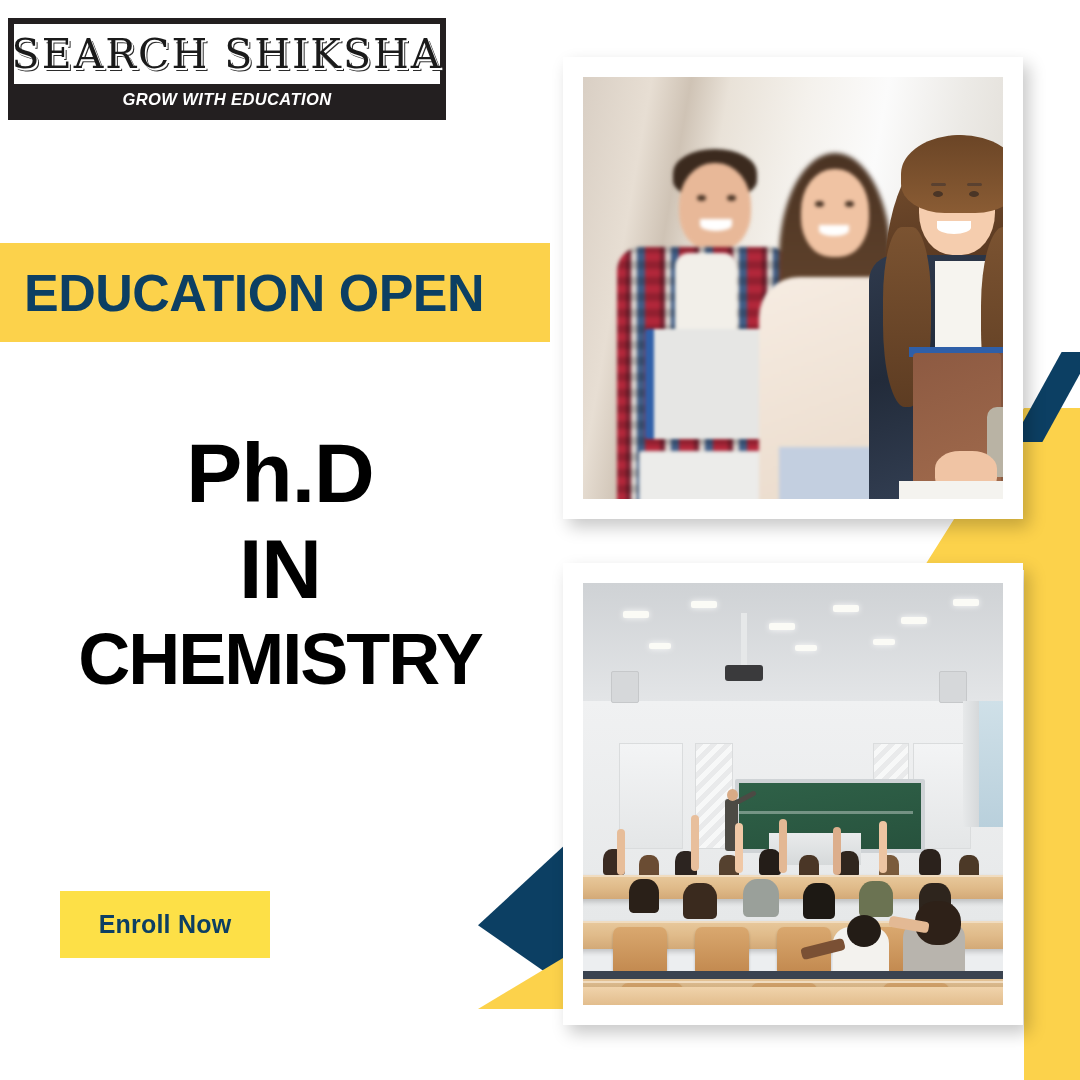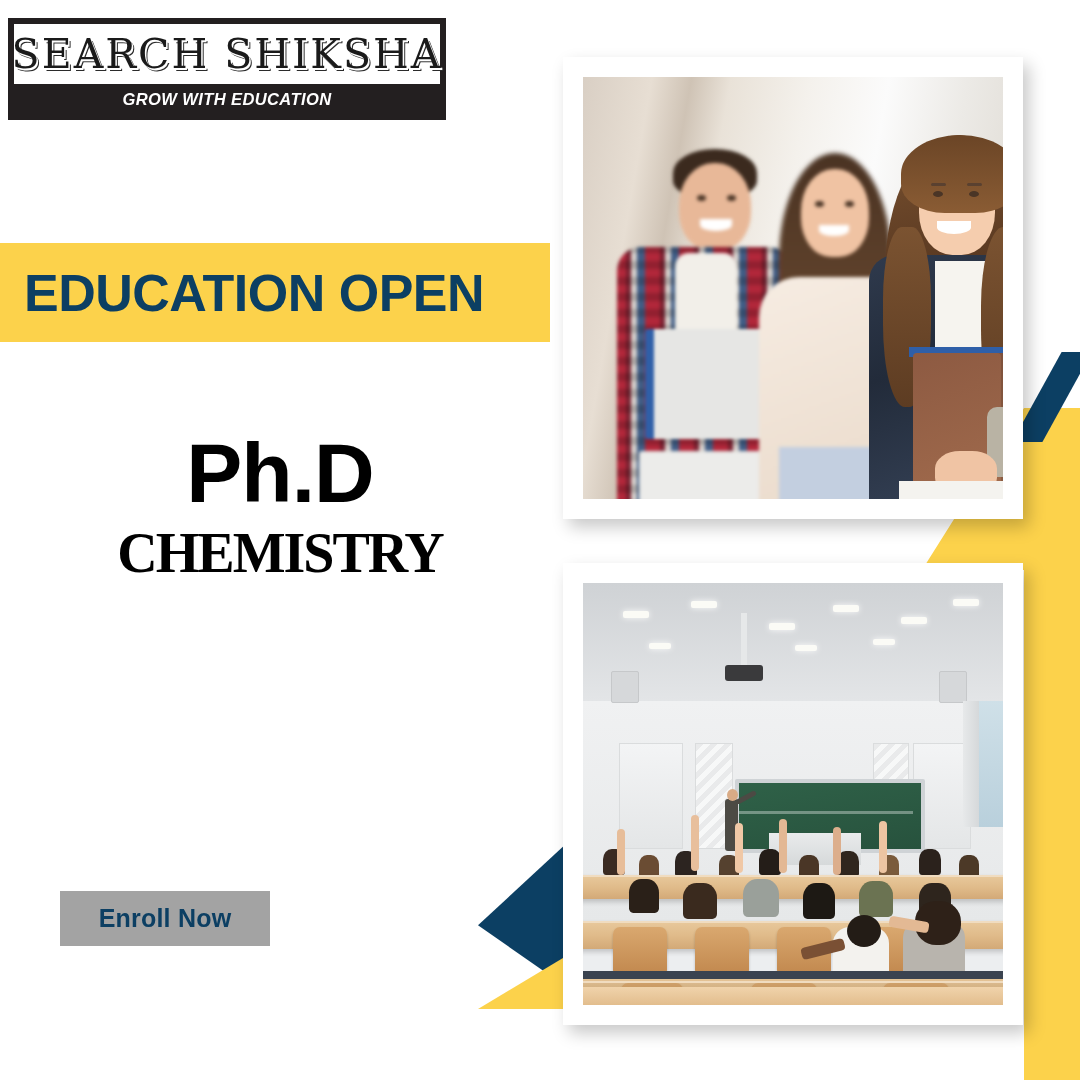--- a/index.html
+++ b/index.html
@@ -137,30 +137,30 @@
     color: #000000;
     font-weight: 700;
     font-size: 84px;
     line-height: 1.14;
     letter-spacing: -1px;
     margin-top: 8px;
   }
   #headline .line { display: block; }
   #headline .line-degree { font-size: 84px; }
   #headline .line-in     { font-size: 84px; }
-  #headline .line-subject{ font-size: 56px; letter-spacing: -2px; font-family: Liberation Serif, serif; }
+  #headline .line-subject{ font-size: 72px; letter-spacing: -2px; }
 
   
   #enroll-button {
     position: absolute;
     left: 60px;
     top: 891px;
     width: 210px;
-    height: 55px;
-    background: #a3a3a3;
+    height: 67px;
+    background: #fde047;
     display: flex;
     align-items: center;
     justify-content: center;
     cursor: pointer;
   }
   #enroll-label {
     color: #0C3F63;
     font-weight: 700;
     font-size: 25px;
     letter-spacing: 0.2px;
@@ -325,20 +325,21 @@
       <div id="logo-tagline" data-interactable="false">GROW WITH EDUCATION</div>
     </div>
   </div>
 
   <div id="admission-banner" data-interactable="false">
     <div id="admission-text" data-interactable="false">EDUCATION OPEN</div>
   </div>
 
   <div id="headline" data-interactable="false">
     <span class="line line-degree" data-interactable="false">Ph.D</span>
+    <span class="line line-in" data-interactable="false">IN</span>
     <span class="line line-subject" data-interactable="false">CHEMISTRY</span>
   </div>
 
   <div id="enroll-button" data-interactable="true">
     <span id="enroll-label" data-interactable="false">Enroll Now</span>
   </div>
 
   <div class="photo-frame" id="photo-students" data-interactable="false">
     <div class="photo-inner" data-interactable="false">
       <div class="scene" id="students-scene">

